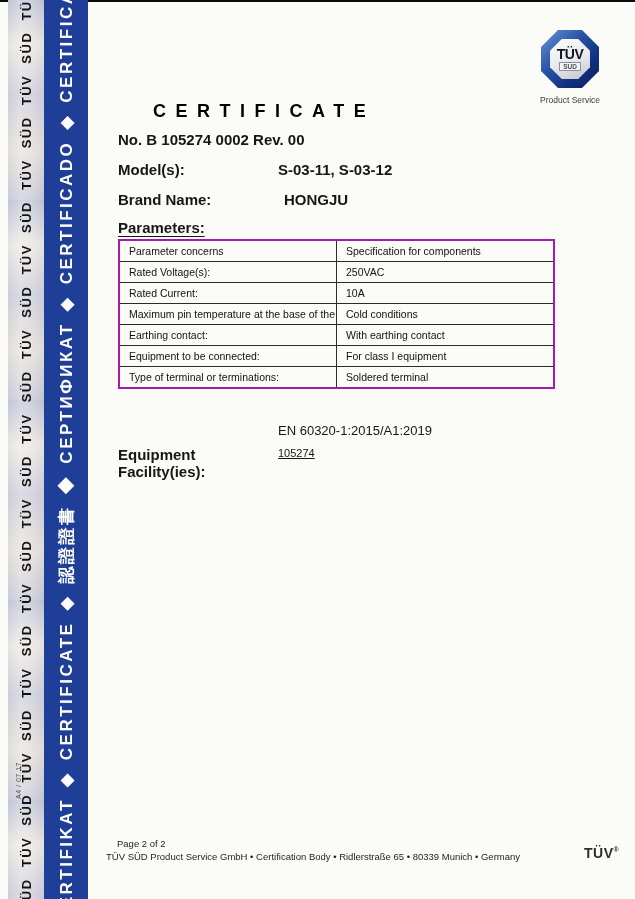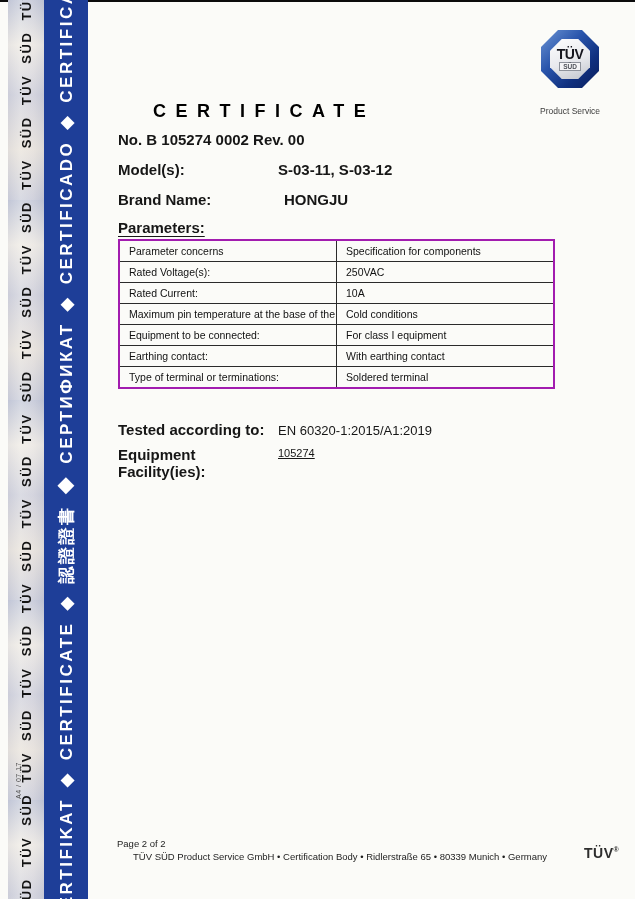--- a/index.html
+++ b/index.html
@@ -51,21 +51,21 @@
     position:absolute; left:9px; top:9px; width:40px; height:40px;
     clip-path:polygon(29.3% 0%,70.7% 0%,100% 29.3%,100% 70.7%,70.7% 100%,29.3% 100%,0% 70.7%,0% 29.3%);
     background:linear-gradient(160deg,#fdfdfe 0%,#e8e9ed 55%,#c2c5cd 100%);
     display:flex; flex-direction:column; align-items:center;
   }
   .logo-tuv { font-size:14px; font-weight:bold; letter-spacing:-0.5px; color:#15151d; margin-top:7px; }
   .logo-sud-box {
     margin-top:0px; width:22px; font-size:6.5px; font-weight:bold; color:#4e5158;
     background:#f4f4f6; border:1px solid #8e929b; line-height:7px;
   }
-  .logo-caption { margin-top:18px; font-size:8.5px; color:#3c3c3c; }
+  .logo-caption { margin-top:7px; font-size:8.5px; color:#3c3c3c; }
 
   
   .abs { position:absolute; }
   .title { left:118px; top:101px; font-size:18px; font-weight:bold; letter-spacing:9.5px; color:#000000;margin-left:35px; }
   .cert-no { left:118px; top:131px; font-size:15px; font-weight:bold; }
   .frow-label { font-size:15px; font-weight:bold; }
   .frow-value { font-size:15px; font-weight:bold; }
   .models-label { left:118px; top:161px; }
   .models-value { left:278px; top:161px; }
   .brand-label  { left:118px; top:191px; }
@@ -83,21 +83,21 @@
   }
   table.params { border:2px solid #a21caf; }
   td.small { font-size:9.2px; }
 
   .tested-label { left:118px; top:421px; font-size:15px; font-weight:bold; }
   .tested-value { left:278px; top:423px; font-size:13px; }
   .prod-label   { left:118px; top:446px; font-size:15px; font-weight:bold; line-height:17px; }
   .prod-value   { left:278px; top:447px; font-size:11px;text-decoration:underline; }
 
   .footer-page    { left:117px; top:838px; font-size:9.5px; color:#1d1d1d; }
-  .footer-address { left:133px; top:851px; font-size:9.5px; color:#1d1d1d; }
+  .footer-address { left:106px; top:851px; font-size:9.5px; color:#1d1d1d; }
   .footer-mark    { left:584px; top:845px; font-size:14px; font-weight:bold; color:#2e2e2e; letter-spacing:0.5px; }
   .footer-mark sup { font-size:7px; vertical-align:6px; }
 </style>
 </head>
 <body>
 
 <div class="page">
   <div class="scan-top-edge"></div>
 
   <div class="silver-strip"></div>
@@ -137,35 +137,34 @@
       </tr>
       <tr>
         <td>Rated Current:</td>
         <td>10A</td>
       </tr>
       <tr>
         <td class="small">Maximum pin temperature at the base of the pins:</td>
         <td>Cold conditions</td>
       </tr>
       <tr>
+        <td>Earthing contact:</td>
+        <td>With earthing contact</td>
+      </tr>
+      <tr>
         <td>Equipment to be connected:</td>
         <td>For class I equipment</td>
-      </tr>
-      <tr>
-        <td>Earthing contact:</td>
-        <td>With earthing contact</td>
       </tr>
       <tr>
         <td>Type of terminal or terminations:</td>
         <td>Soldered terminal</td>
       </tr>
     </tbody>
   </table>
 
-  <div class="abs tested-label">Tested according to:</div>
   <div class="abs tested-value">EN 60320-1:2015/A1:2019</div>
   <div class="abs prod-label">
     <div>Equipment</div>
     <div>Facility(ies):</div>
   </div>
   <div class="abs prod-value">105274</div>
 
   <div class="abs footer-page">Page 2 of 2</div>
   <div class="abs footer-address">TÜV SÜD Product Service GmbH • Certification Body • Ridlerstraße 65 • 80339 Munich • Germany</div>
   <div class="abs footer-mark"><span>TÜV</span><sup>®</sup></div>

